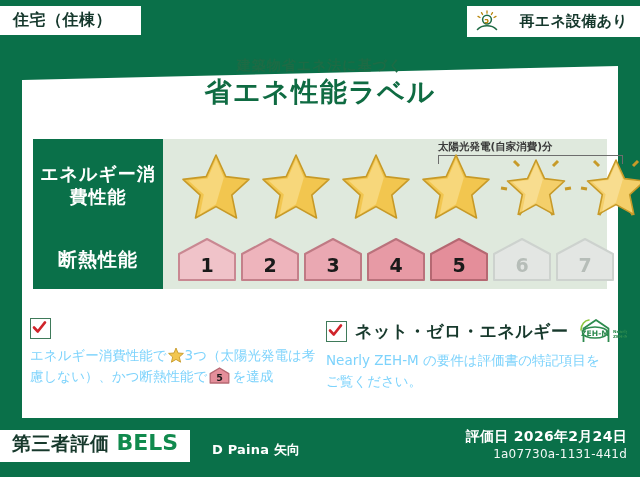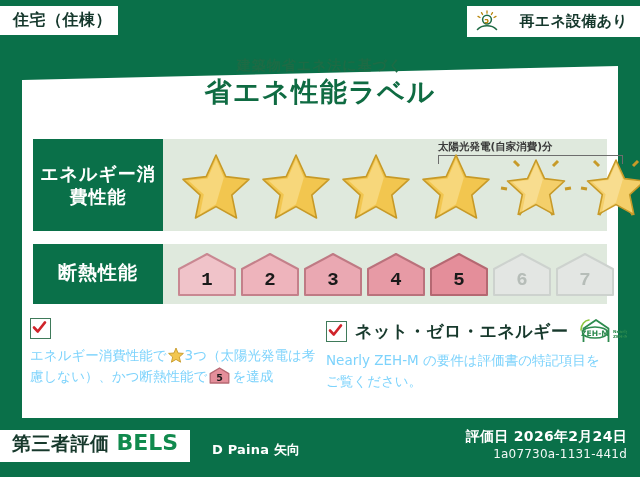--- a/index.html
+++ b/index.html
@@ -17,21 +17,21 @@
     position:absolute;left:22px;top:52px;width:596px;height:366px;
     background:#ffffff;
     -webkit-clip-path:polygon(0 28px,100% 14px,100% 100%,0 100%);
     clip-path:polygon(0 28px,100% 14px,100% 100%,0 100%);
   }
 
   
   .chip-type{
     position:absolute;left:0px;top:6px;
     background:#ffffff;color:#15382c;
-    padding:5px 6px 6px 13px;
+    padding:5px 29px 6px 13px;
     font-size:16px;font-weight:bold;letter-spacing:.5px;
     line-height:1.15;white-space:nowrap;
   }
   
   .chip-renew{
     position:absolute;right:0px;top:6px;
     background:#ffffff;
     padding:4px 12px 5px 8px;
     display:flex;align-items:center;gap:20px;
     white-space:nowrap;
@@ -55,21 +55,21 @@
     color:#0f6b42;font-size:27px;font-weight:bold;letter-spacing:1.5px;
     line-height:1.1;
   }
 
   
   .row{
     position:absolute;left:33px;width:574px;
     background:#dfe9dd;display:flex;align-items:stretch;
   }
   .row-energy{top:139px;height:92px;}
-  .row-insul {top:244px;height:60px;font-family:Liberation Mono, monospace;}
+  .row-insul {top:229px;height:60px;}
 
   .row-label{
     background:#0a7049;color:#ffffff;flex:none;
     display:flex;align-items:center;justify-content:center;text-align:center;
     font-weight:bold;letter-spacing:1px;line-height:1.28;
   }
   .row-energy .row-label{width:130px;font-size:18px;}
   .row-insul  .row-label{width:130px;font-size:19px;}
 
   .row-body{flex:1;position:relative;display:flex;align-items:center;}

